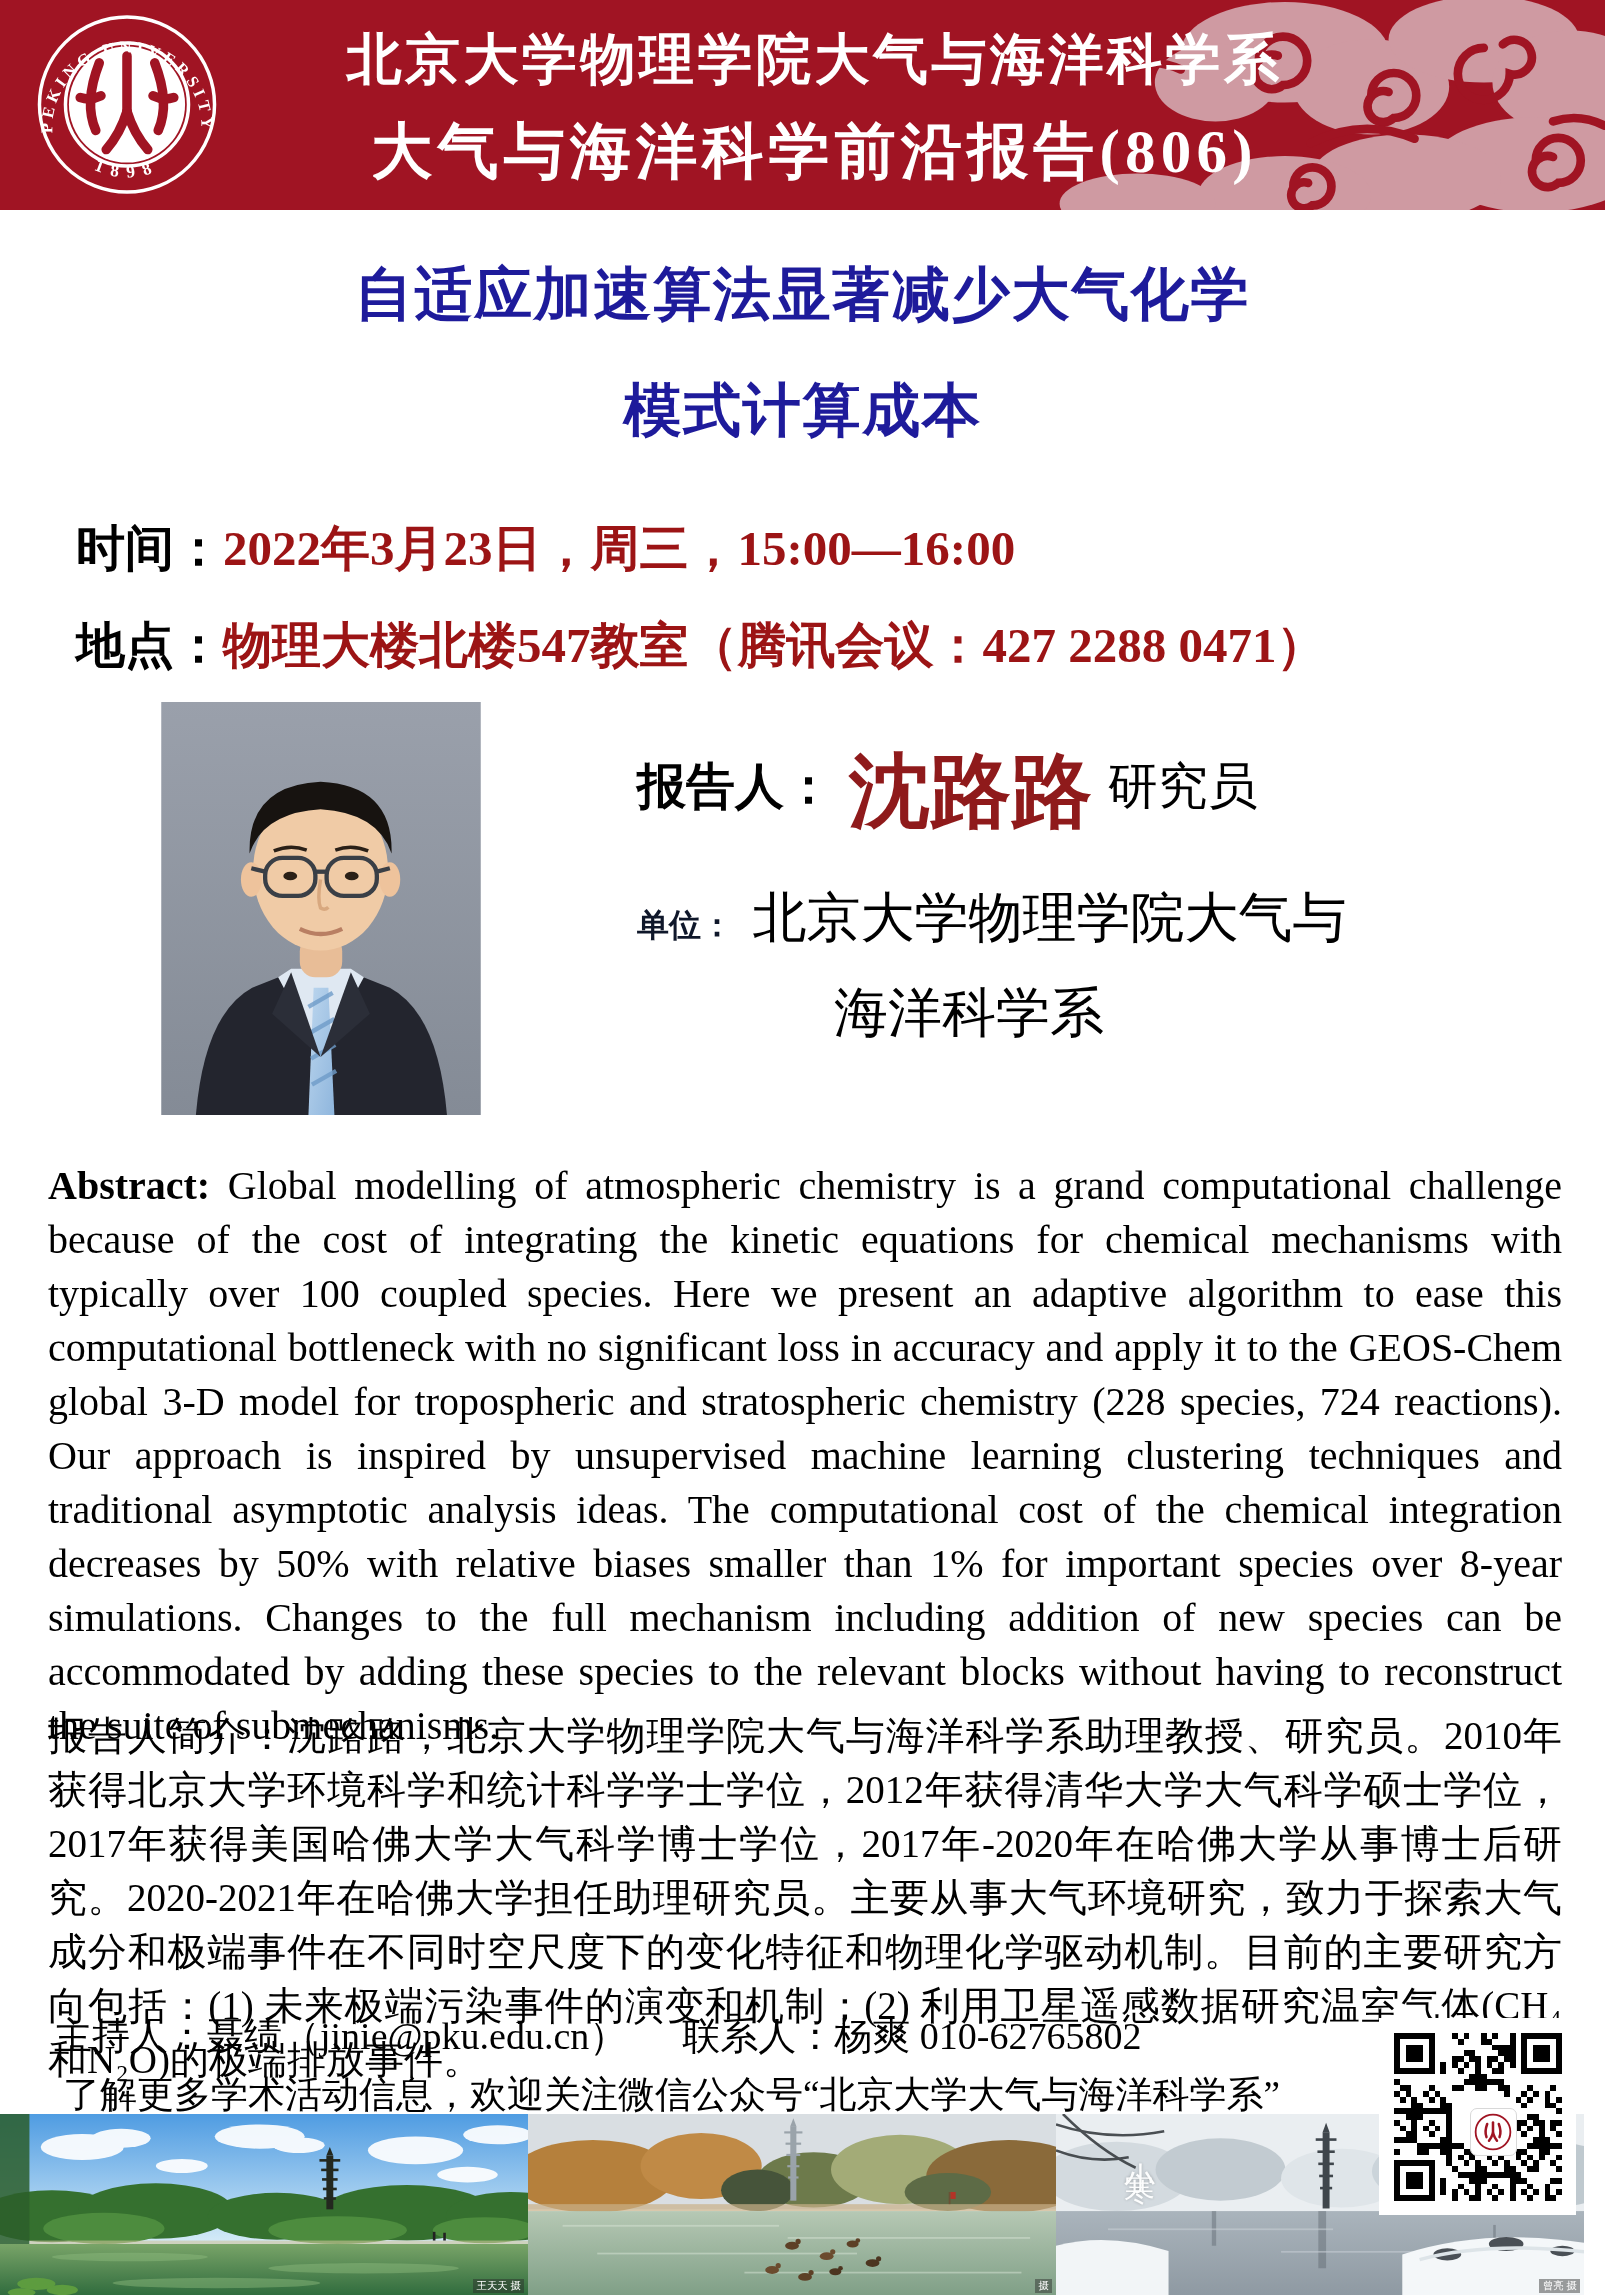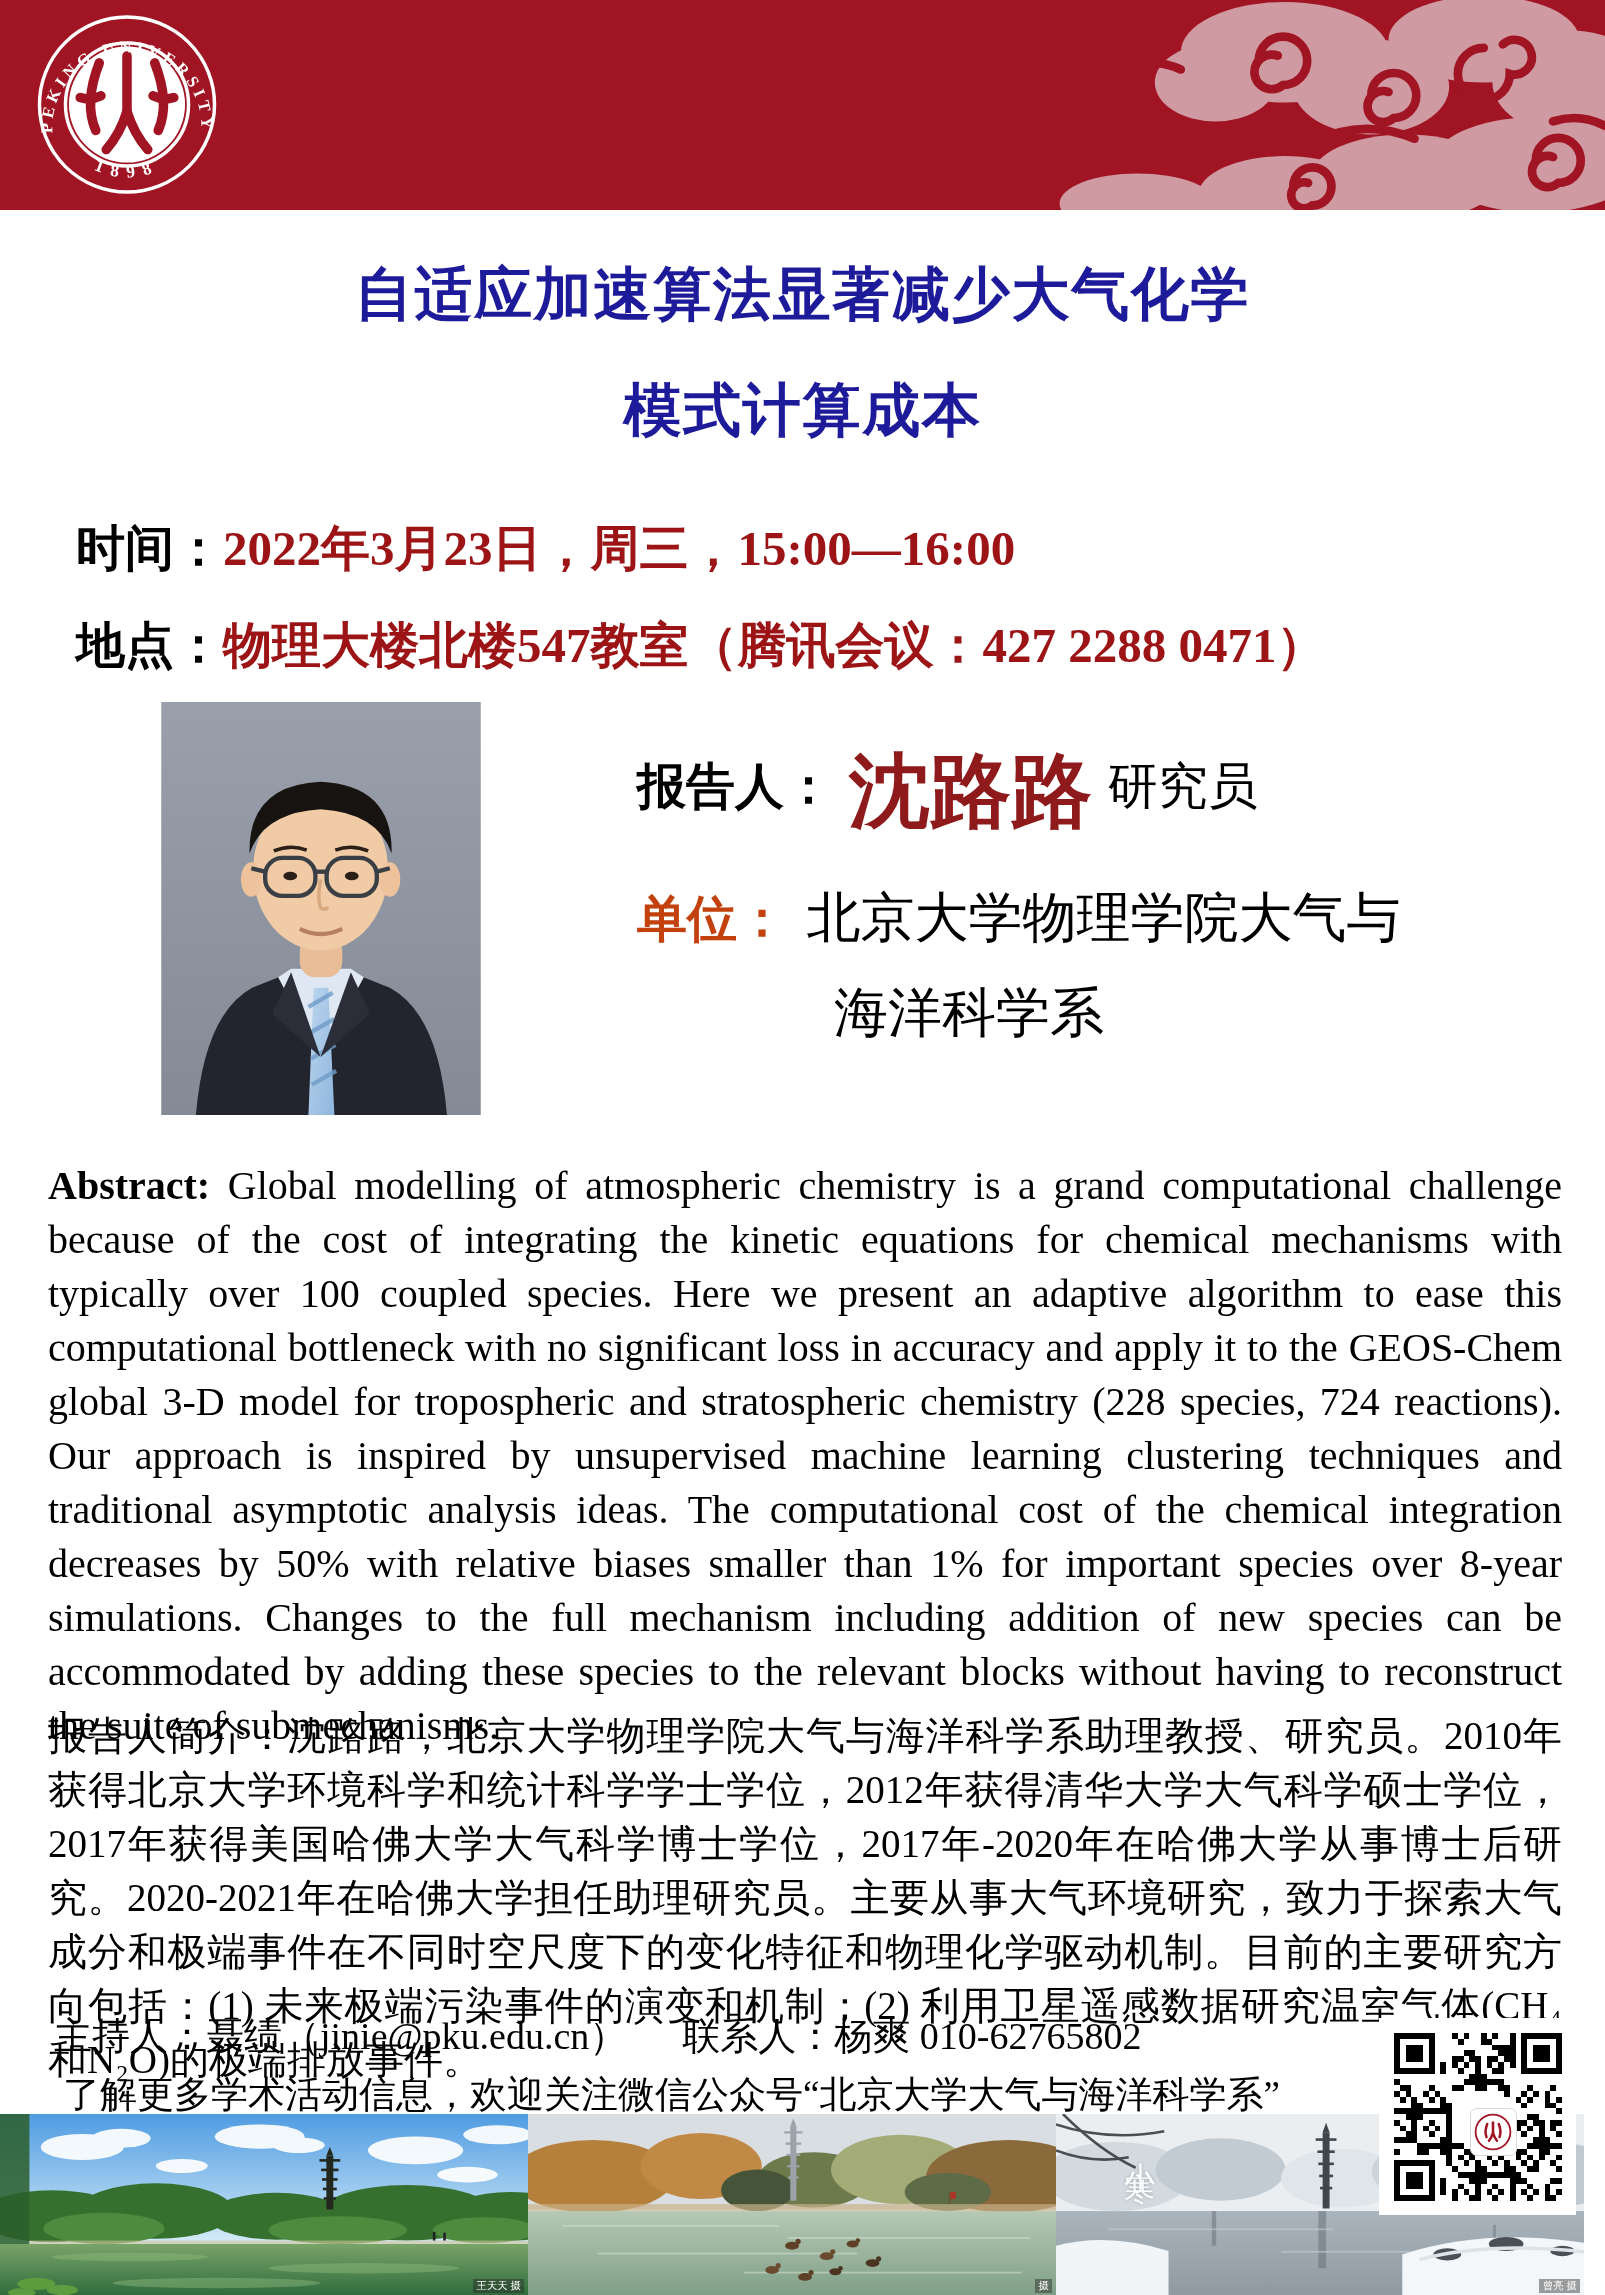--- a/index.html
+++ b/index.html
@@ -28,21 +28,21 @@
   .info-label{font-size:49px;font-weight:bold;color:#000;}
   .info-value{font-size:49px;font-weight:bold;color:#9c1415;font-family:"Liberation Serif",serif;margin-top:42px;}
 
   
   .photo-wrap{left:161px;top:702px;width:320px;height:413px;}
   .spk-row{left:637px;top:738px;white-space:nowrap;}
   .spk-label{font-size:49px;font-weight:bold;color:#000;vertical-align:15.6px;}
   .spk-name{font-size:81px;font-weight:bold;color:#8f1a1b;margin:0 12px;}
   .spk-suffix{font-size:50px;color:#000;font-family:"Liberation Serif",serif;vertical-align:15.6px;}
   .affil-row{left:637px;top:882px;white-space:nowrap;}
-  .affil-label{font-size:50px;font-weight:bold;color:#c2410c;}
+  .affil-label{font-size:32px;font-weight:bold;color:#0f172a;}
   .affil-text{font-size:54px;color:#000;font-family:"Liberation Serif",serif;margin-left:15.6px;}
   .affil-line2{left:834px;top:977px;font-size:54px;color:#000;font-family:"Liberation Serif",serif;}
 
   
   .para{left:48px;width:1514px;text-align:justify;color:#000;}
   .abstract{top:1119px;font-family:"Liberation Serif",serif;font-size:40px;line-height:54px;}
   .abstract .lbl{font-weight:bold;}
   .bio{top:1670px;font-family:"Liberation Serif",serif;font-size:39px;line-height:54px;}
   .bio .lbl{font-weight:normal;font-family:"Liberation Sans",sans-serif;}
 
@@ -119,20 +119,24 @@
       </defs>
       <text font-size="19" font-weight="bold" fill="#ffffff" letter-spacing="5" font-family="Liberation Serif, serif">
         <textPath href="#arcTop" startOffset="50%" text-anchor="middle">PEKING UNIVERSITY</textPath>
       </text>
       <text font-size="20" font-weight="bold" fill="#ffffff" letter-spacing="10" font-family="Liberation Serif, serif">
         <textPath href="#arcBottom" startOffset="50%" text-anchor="middle">1898</textPath>
       </text>
     </svg>
   </div>
 
+  <div class="abs header-text">
+    <div class="header-line1">北京大学物理学院大气与海洋科学系</div>
+    <div class="header-line2">大气与海洋科学前沿报告(806)</div>
+  </div>
 </div>
 
 <div class="abs main-title">
   <div>自适应加速算法显著减少大气化学</div>
   <div>模式计算成本</div>
 </div>
 
 <div class="abs info-line info-time">
   <span class="info-label">时间：</span><span class="info-value">2022年3月23日，周三，15:00—16:00</span>
 </div>

